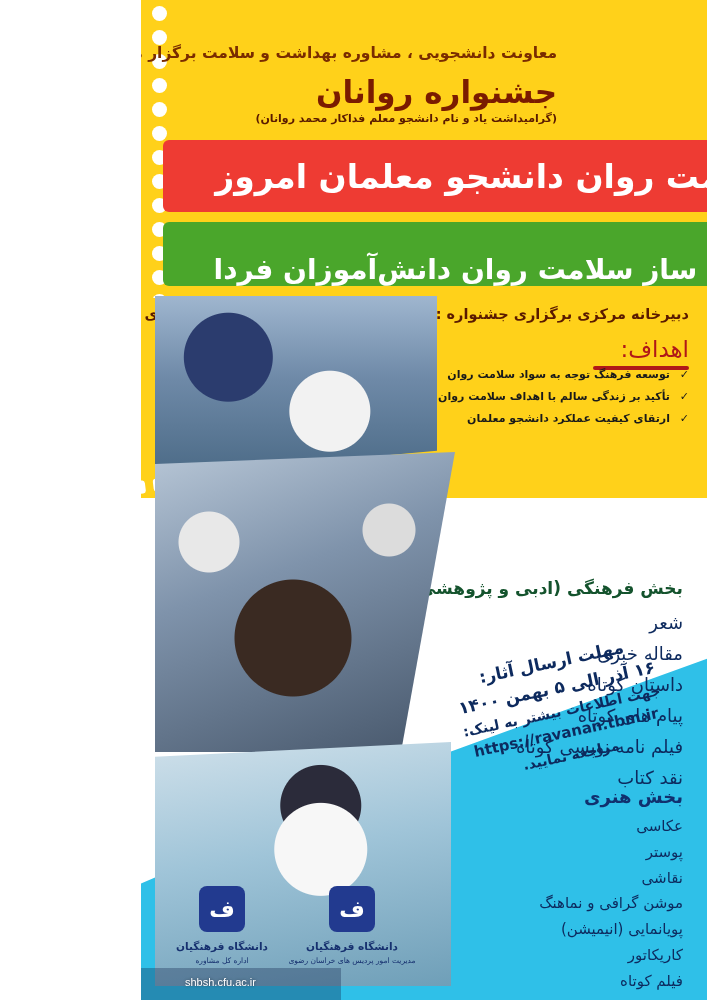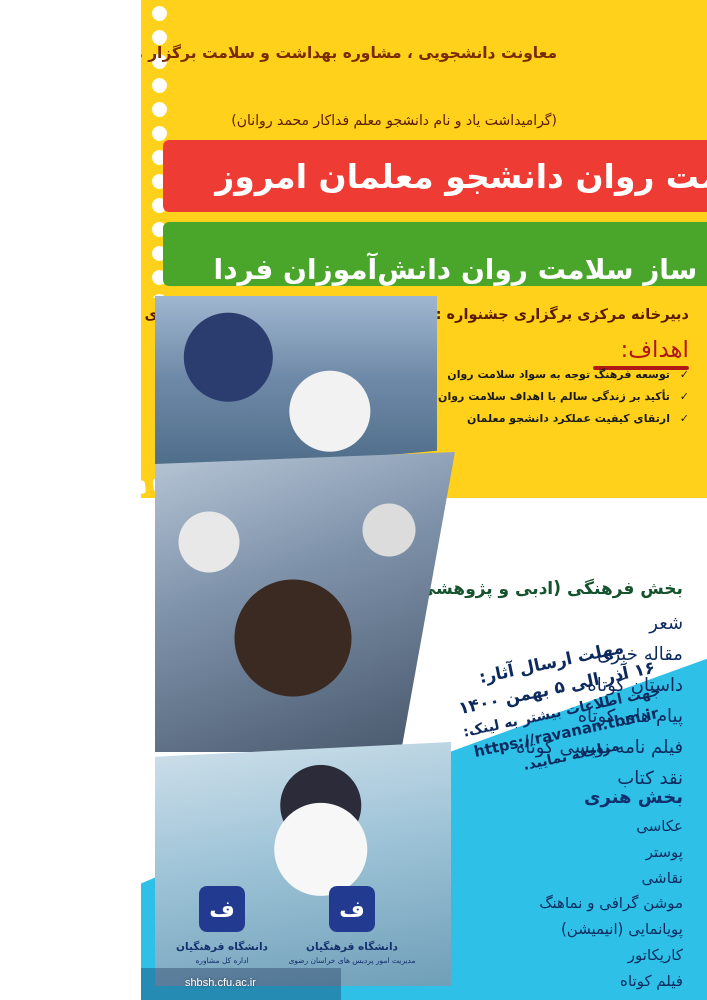--- a/index.html
+++ b/index.html
@@ -48,21 +48,21 @@
     text-align: right; color: #7a2c00; font-weight: bold; font-size: 15.5px;
     letter-spacing: -0.2px;
   }
   .festival-title {
     position: absolute; right: 150px; top: 76px; width: 480px;
     text-align: right; color: #7a1b00; font-weight: bold; font-size: 31px;
     line-height: 1.05;
   }
   .festival-sub {
     position: absolute; right: 150px; top: 112px; width: 480px;
-    text-align: right; color: #5a1a00; font-size: 14px; font-weight: normal;
+    text-align: right; color: #5a1a00; font-size: 11px; font-weight: bold;
   }
 
   .red-banner {
     position: absolute; left: 22px; top: 140px; width: 668px; height: 72px;
     background: #ee3b33; border-radius: 6px;
     display: flex; align-items: center; justify-content: center;
   }
   .red-banner span {
     color: #ffffff; font-weight: bold; font-size: 33px; white-space: nowrap;
   }
@@ -253,20 +253,21 @@
       <span></span>
       <span></span>
       <span></span>
   </div>
 
   <div class="logo-box">
     <div class="logo-inner">فرهنگیان</div>
   </div>
 
   <div class="kicker">معاونت دانشجویی ، مشاوره بهداشت و سلامت برگزار می‌کند:</div>
+  <div class="festival-title">جشنواره روانان</div>
   <div class="festival-sub">(گرامیداشت یاد و نام دانشجو معلم فداکار محمد روانان)</div>
 
   <div class="red-banner">
     <span>سلامت روان دانشجو معلمان امروز</span>
   </div>
   <div class="green-banner">
     <span>زمینه ساز سلامت روان دانش‌آموزان فردا</span>
   </div>
 
   <div class="yellow-body"></div>

